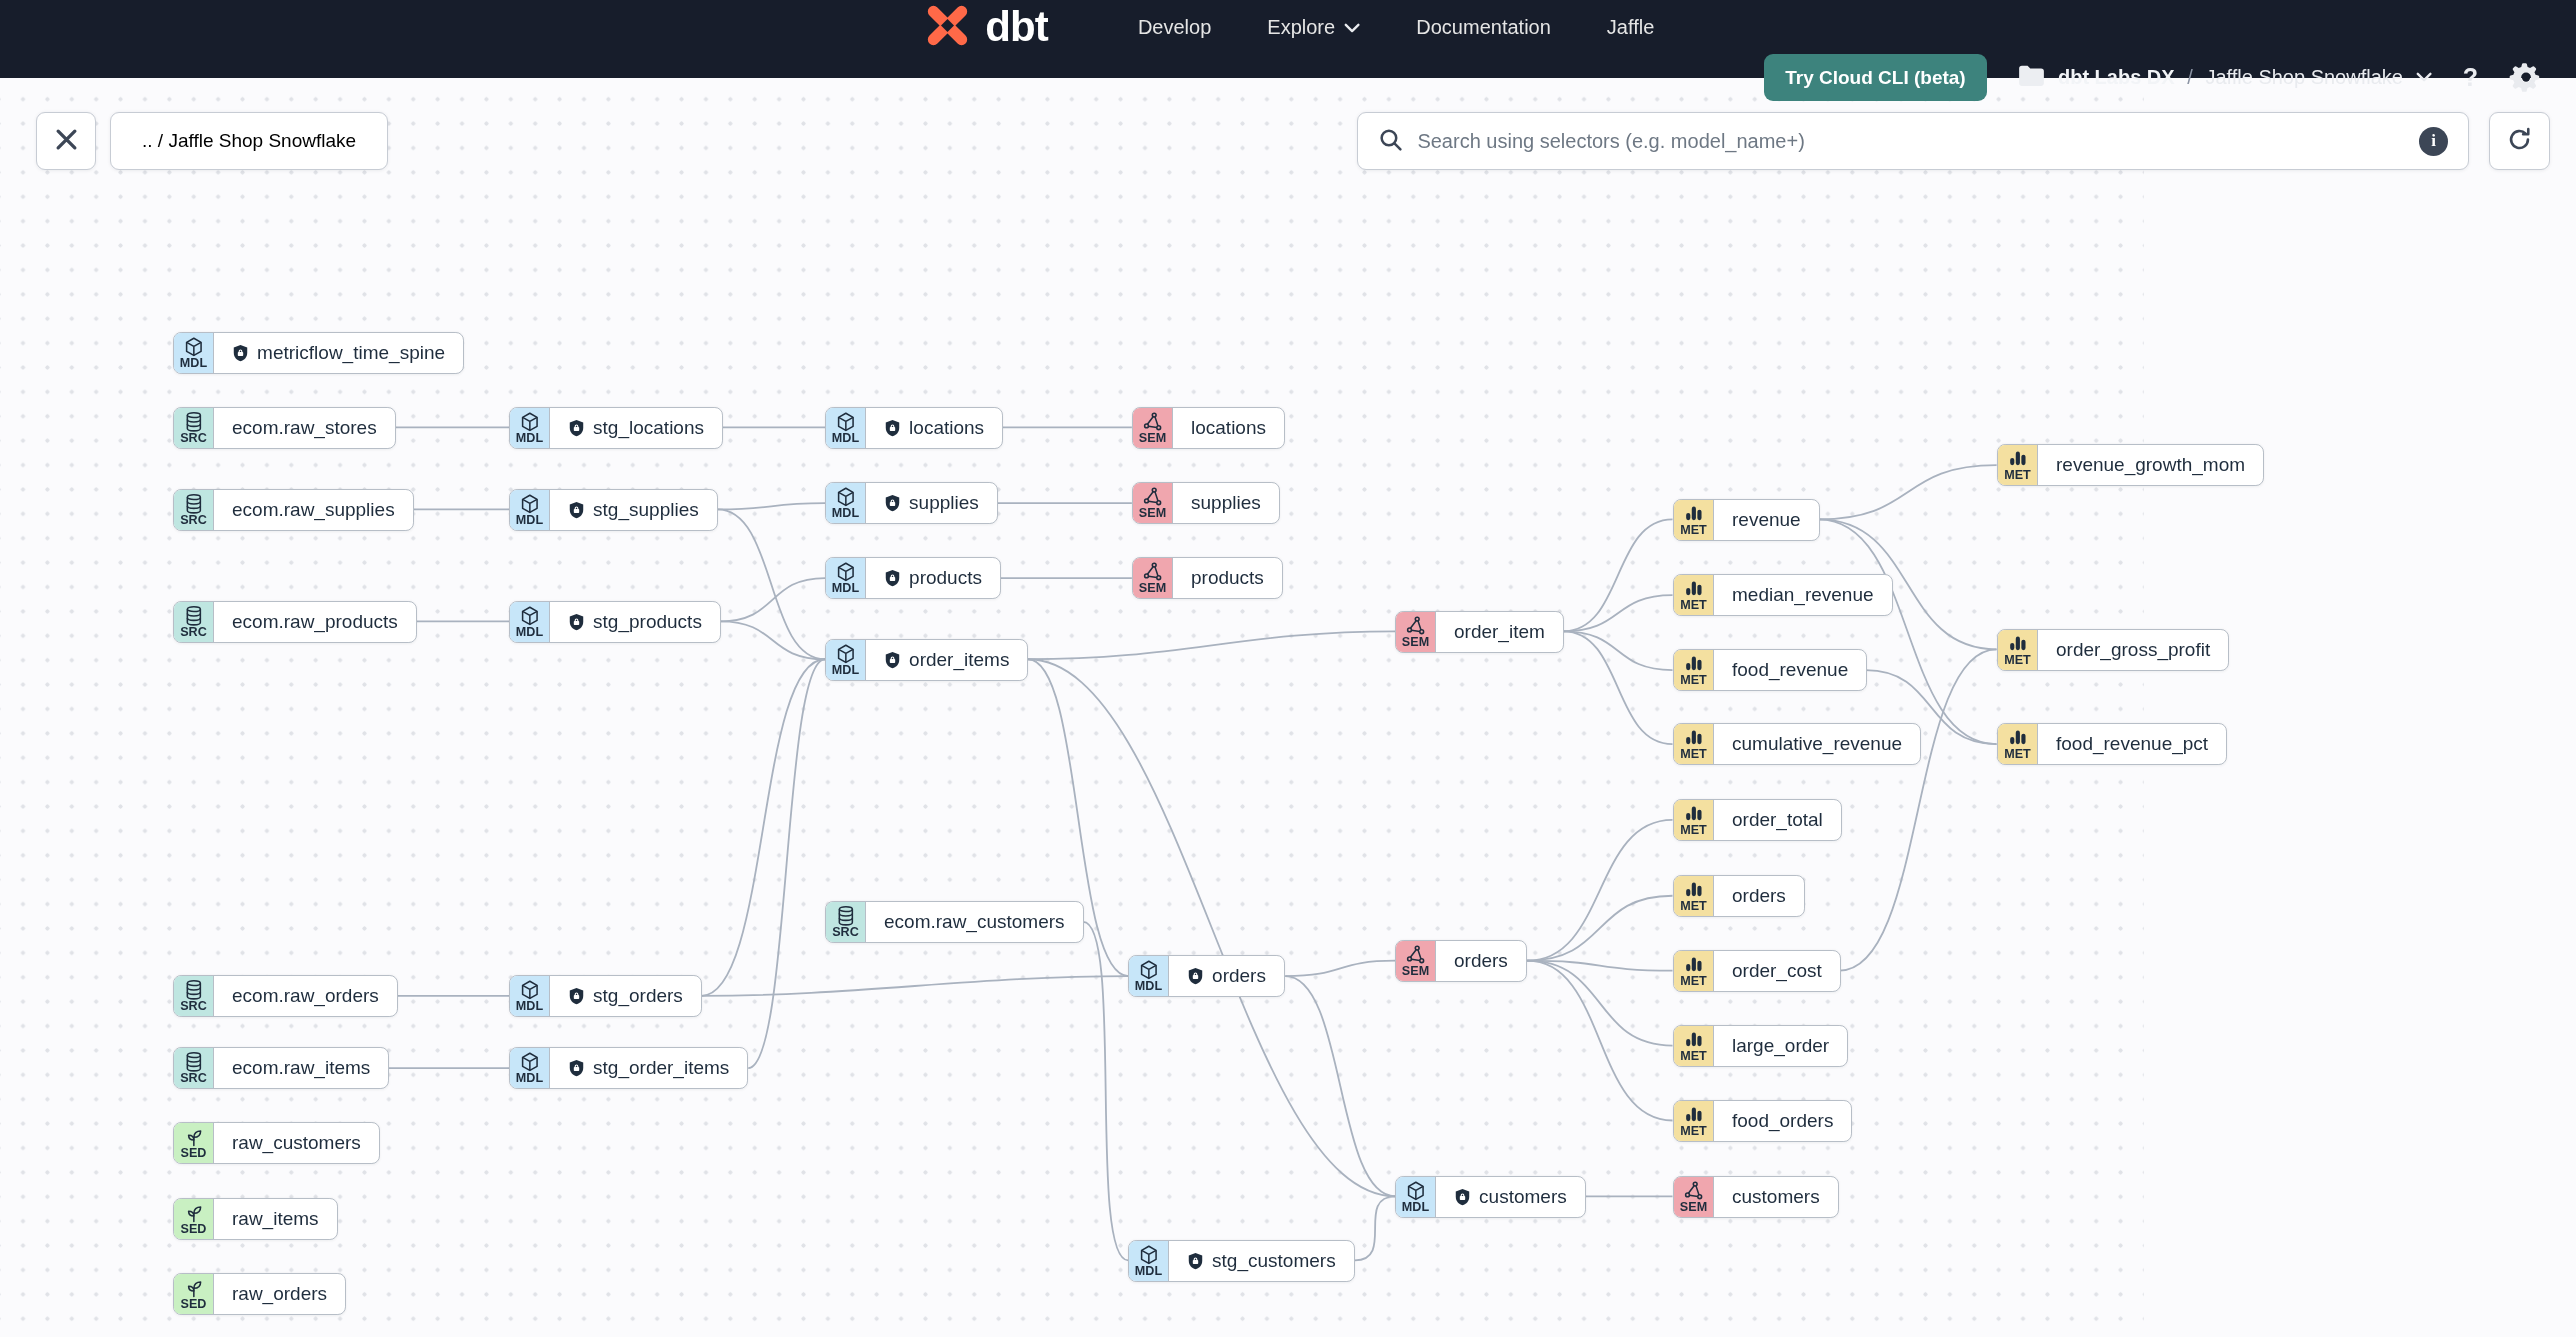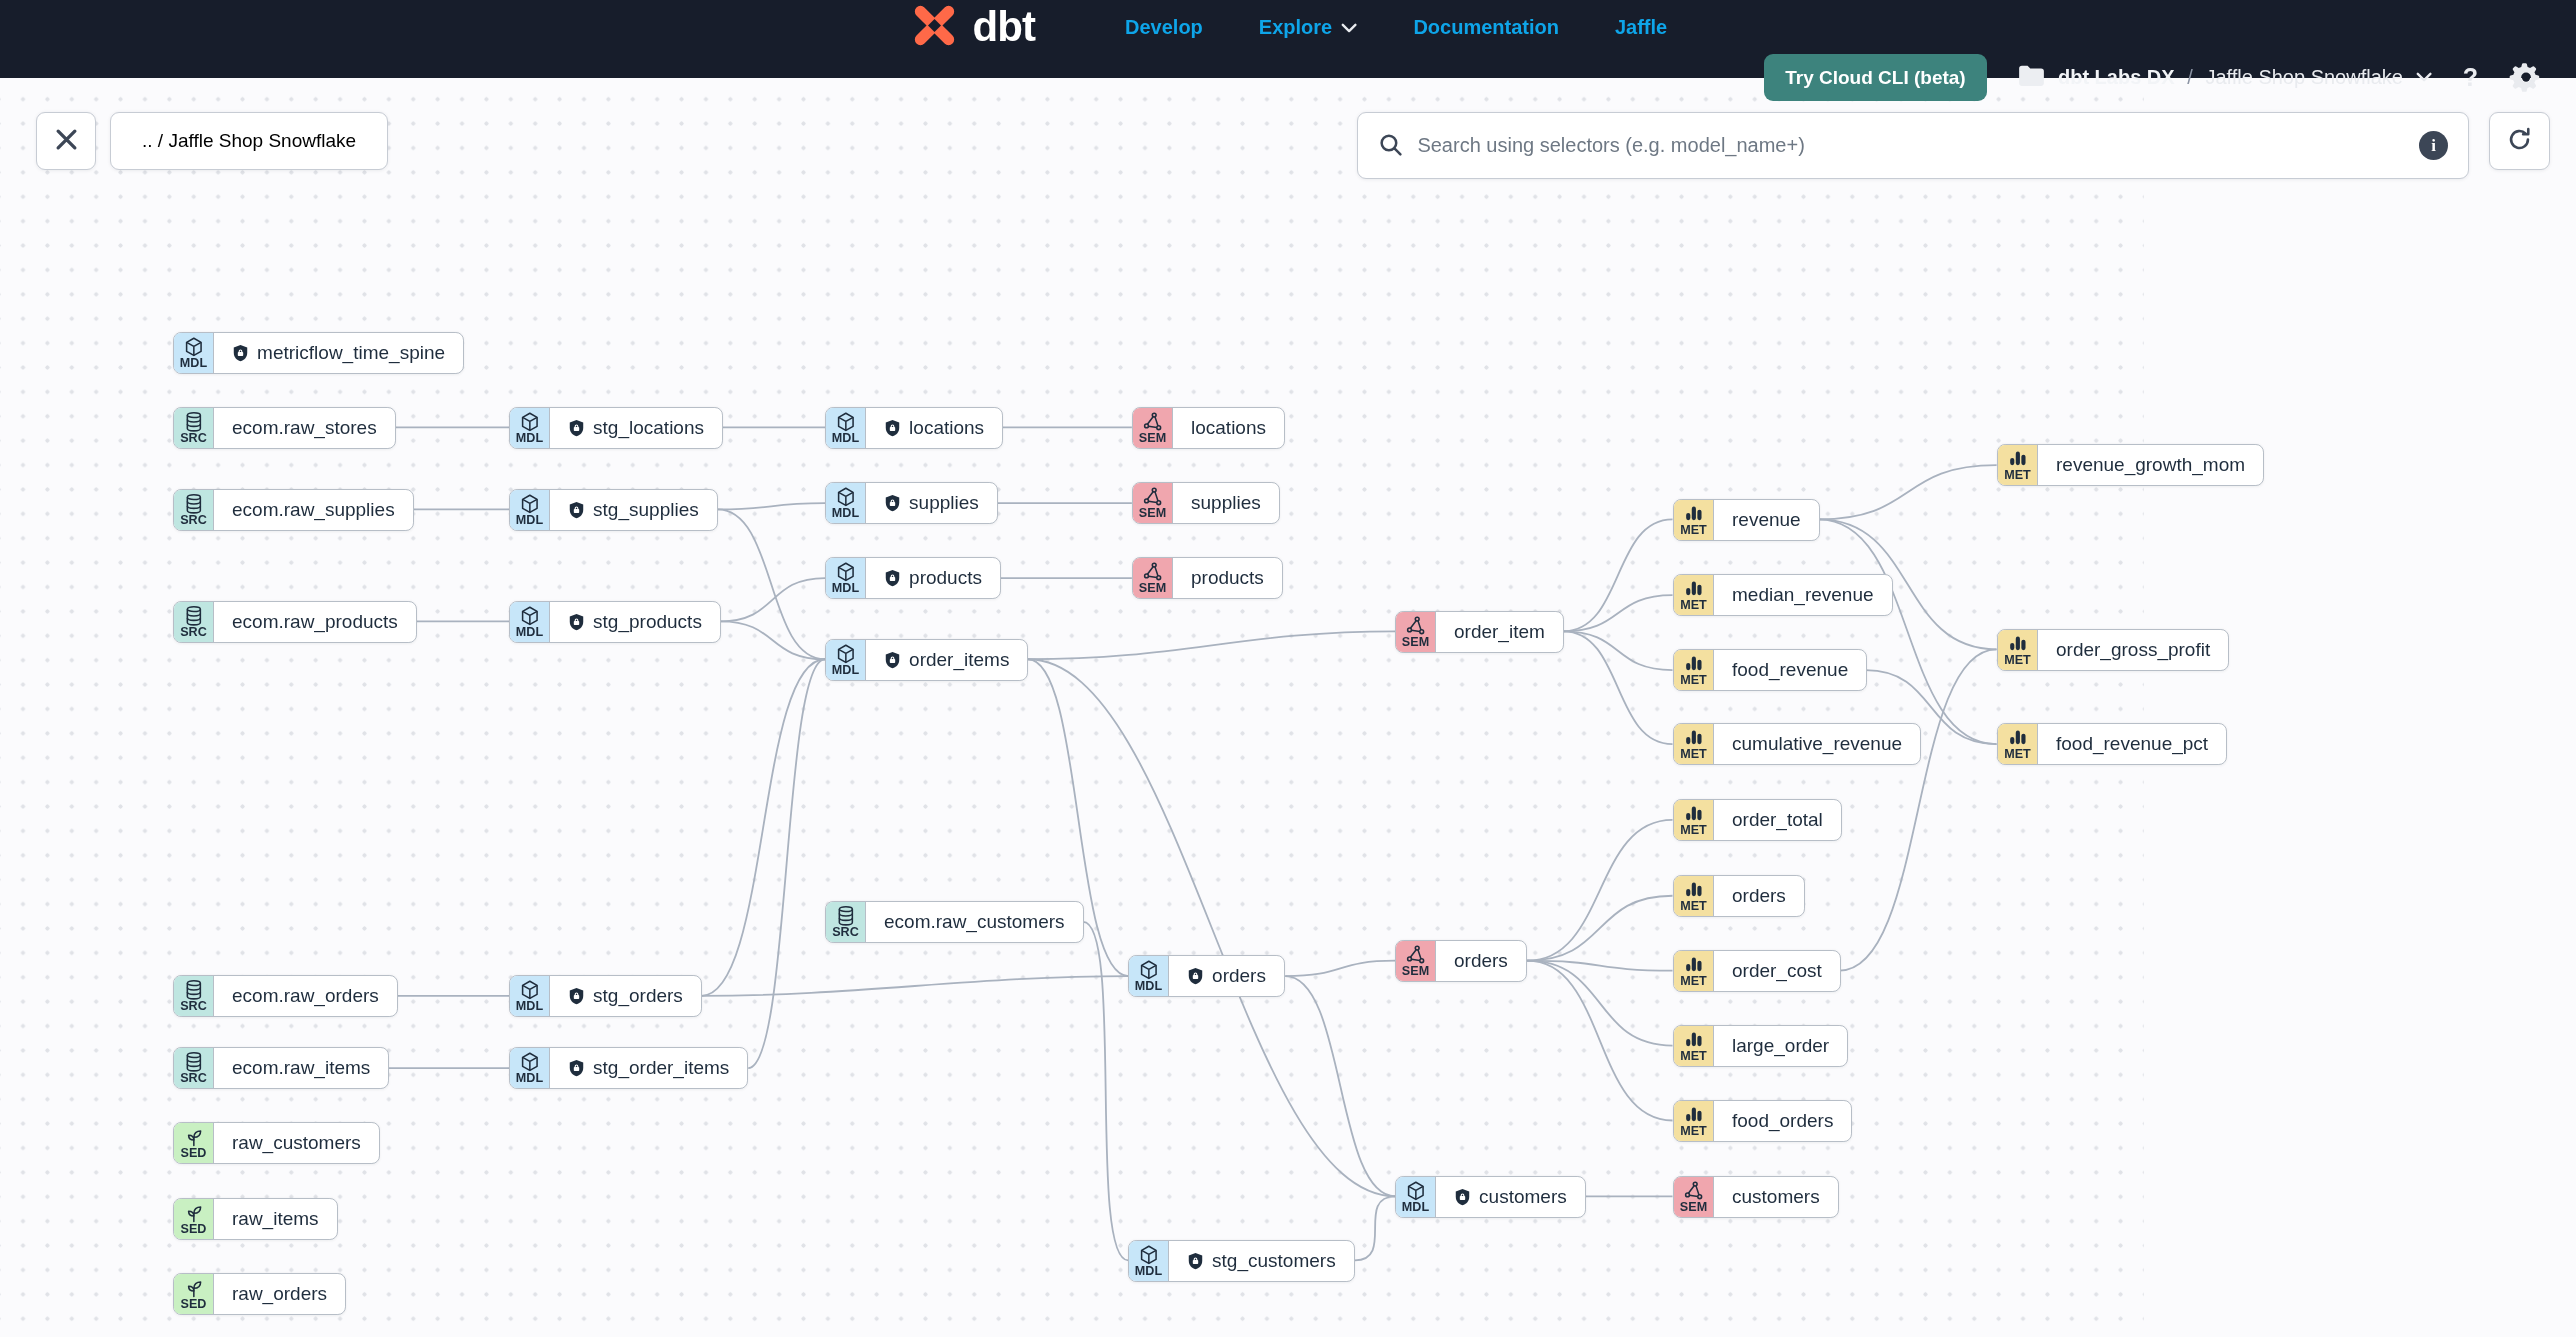--- a/index.html
+++ b/index.html
@@ -7,21 +7,21 @@
   html,body { width:2576px; height:1338px; overflow:hidden;
     font-family:"Liberation Sans", sans-serif; background:#fbfbfd; }
 
   
   .navbar { position:absolute; left:0; top:0; width:2576px; height:78px;
     background:#171d2b; display:flex; align-items:center; padding:0 36px; z-index:30;flex-direction:column; }
   .nav-left { display:flex; align-items:center; gap:54px; }
   .logo { display:flex; align-items:center; gap:12.6px; cursor:pointer; }
   .logo-word { color:#fff; font-size:42px; font-weight:700; letter-spacing:-0.9px; line-height:1; }
   .menu { display:flex; align-items:center; gap:56px; margin-left:36px; }
-  .menu-item { color:#0ea5e9; font-size:20px; font-weight:700; display:flex; align-items:center; gap:9px; cursor:pointer; white-space:nowrap; }
+  .menu-item { color:#e5e5e5; font-size:20px; font-weight:400; display:flex; align-items:center; gap:9px; cursor:pointer; white-space:nowrap; }
   .nav-right { margin-left:auto; display:flex; align-items:center; gap:31px; }
   .cli-btn { background:#3d837d; color:#fff; font-size:19px; font-weight:600;
     border:none; border-radius:9px; padding:12.6px 21.7px; cursor:pointer; white-space:nowrap; }
   .project-sel { display:flex; align-items:center; gap:12.6px; cursor:pointer; }
   .acct { color:#f2f4f7; font-size:20px; font-weight:700; white-space:nowrap; }
   .slash { color:#8b93a3; font-size:20px; }
   .proj { color:#e9ebef; font-size:20px; font-weight:400; white-space:nowrap; }
   .help { color:#e9ebef; font-size:25px; font-weight:700; cursor:pointer; }
   .gearwrap { cursor:pointer; display:flex; align-items:center; }
 
@@ -44,21 +44,21 @@
   .nlabel { display:flex; align-items:center; gap:8.1px; padding:0 18px; }
   .nlabel .ntxt { font-size:19px; font-weight:500; color:#1f2d3d; }
 
   
   .chip { position:absolute; top:112px; background:#fff; border:1.4px solid #c7ccd4;
     border-radius:9px; box-shadow:0 0.9px 3.6px rgba(20,30,40,.07); z-index:40;
     display:flex; align-items:center; justify-content:center; }
   .close-btn { left:36px; width:60px; height:58px; cursor:pointer; }
   .crumb { left:110px; height:58px; padding:0 31px; cursor:pointer; }
   .crumb span { font-size:19px; color:#000000; }
-  .searchbox { left:1357px; width:1112px; height:67px; padding:0 20px; justify-content:flex-start; gap:14.4px; }
+  .searchbox { left:1357px; width:1112px; height:58px; padding:0 20px; justify-content:flex-start; gap:14.4px; }
   .searchbox input { flex:1; border:none; outline:none; font-size:20px; color:#2b3847;
     font-family:"Liberation Sans", sans-serif; background:transparent; }
   .searchbox input::placeholder { color:#6e7884; opacity:1; }
   .info-dot { width:29px; height:29px; border-radius:50%; background:#3c4656; color:#fff;
     font-size:17px; font-weight:700; display:flex; align-items:center; justify-content:center;
     font-family:"Liberation Serif", serif; cursor:pointer; }
   .refresh-btn { left:2489px; width:61px; height:58px; cursor:pointer; }
 </style>
 </head>
 <body>

